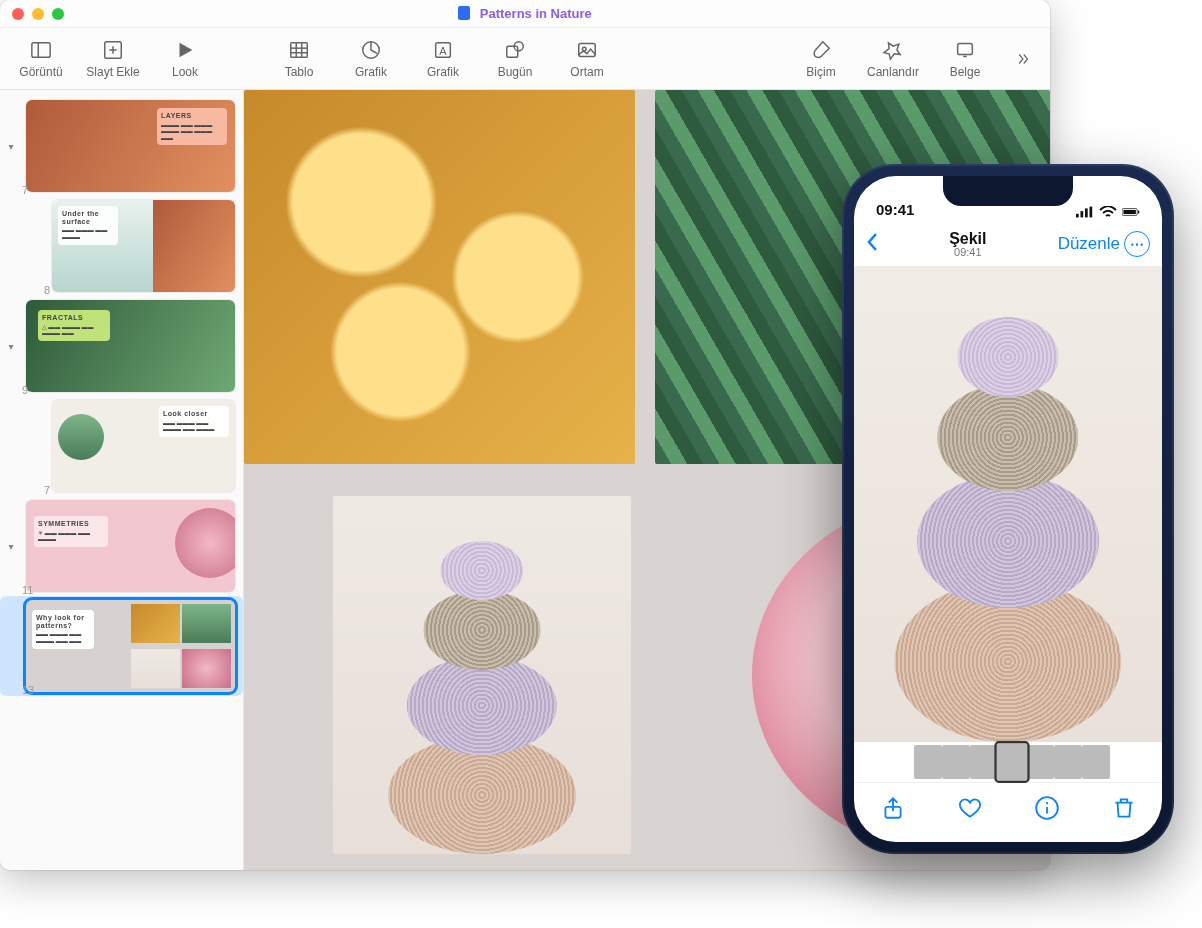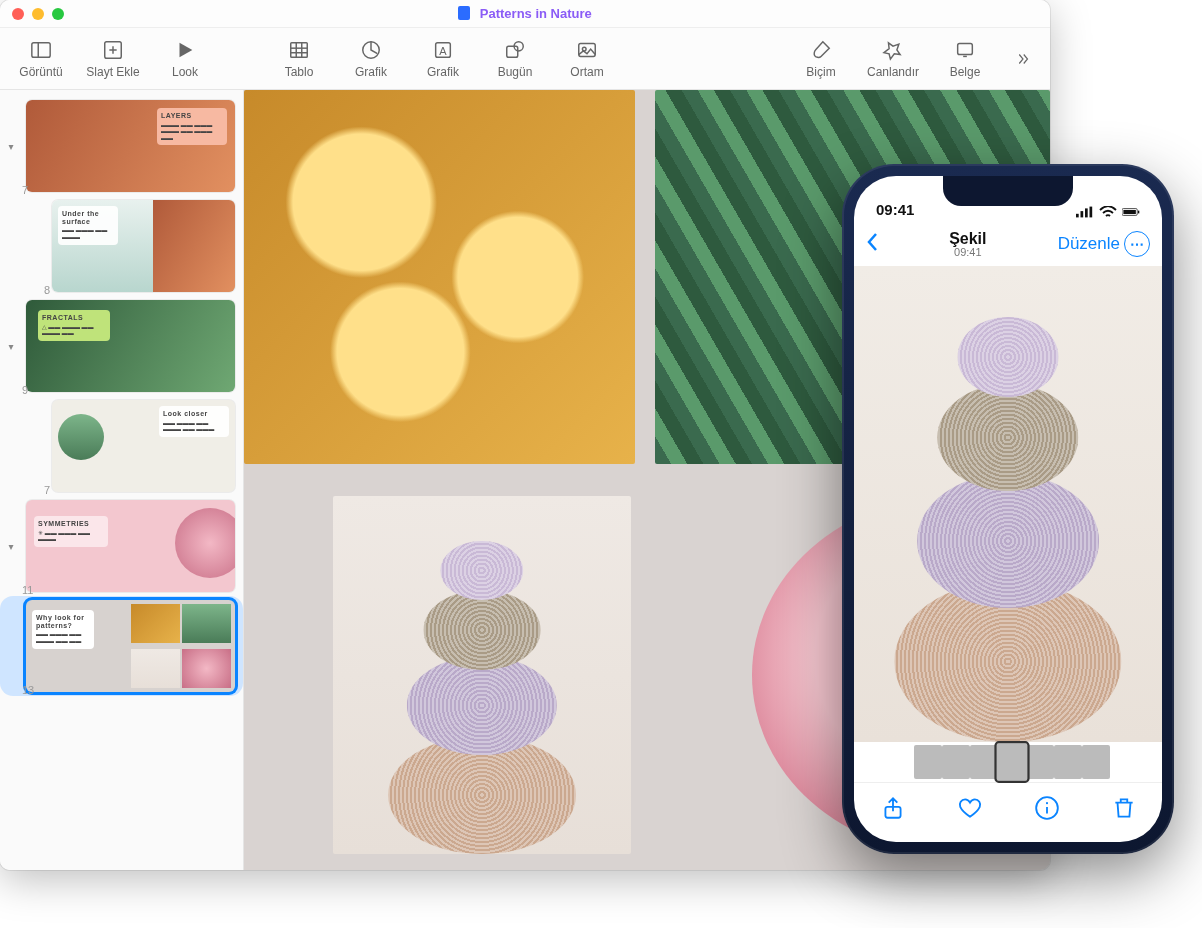--- a/index.html
+++ b/index.html
@@ -107,21 +107,21 @@
     background: #ddd;
     box-shadow: 0 0 0 1px rgba(0,0,0,.06);
     position: relative;
     overflow: hidden;
   }
   .slide-row.selected .slide-thumb {
     box-shadow: 0 0 0 3px #0a84ff;
   }
   .slide-row.selected {
     background: #cfe5ff;
-    border-radius: 13px;
+    border-radius: 6px;
   }
   .slide-row.indent { padding-left: 30px; }
   .slide-row.indent .slide-num { left: 44px; }
 
   
   .thumb-card {
     position: absolute;
     background: rgba(255,255,255,.9);
     border-radius: 4px;
     padding: 4px;

